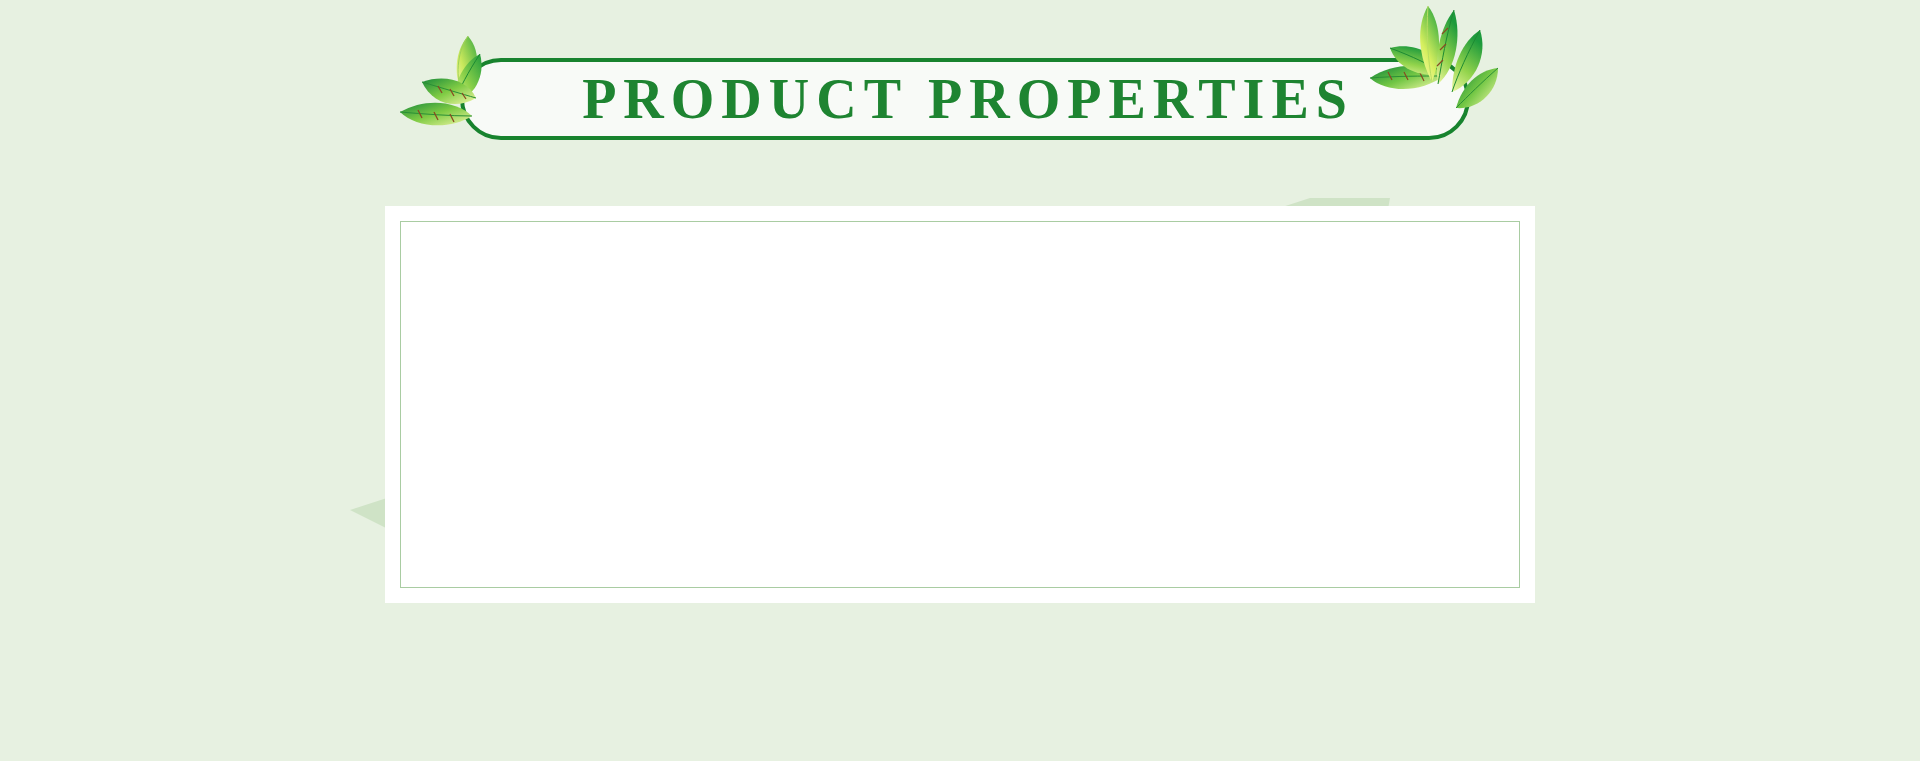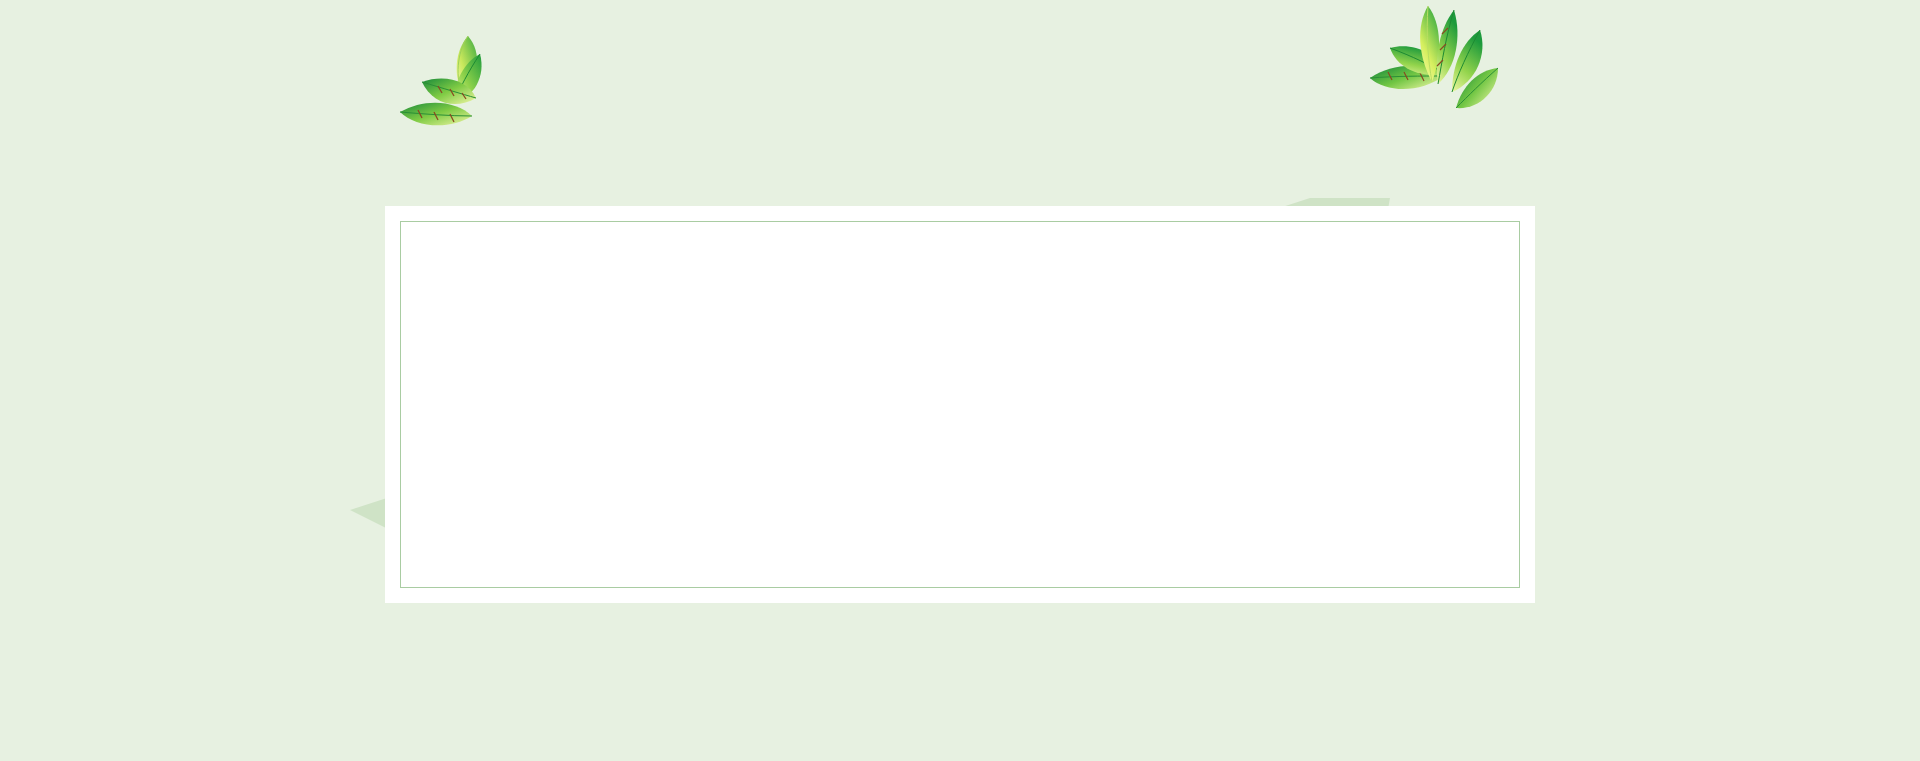--- a/index.html
+++ b/index.html
@@ -113,20 +113,23 @@
 <body>
 
 <div id="page">
 
   <svg id="card-shadow" viewBox="0 0 1300 480" preserveAspectRatio="none" aria-hidden="true">
     <polygon points="980,18 1060,18 1000,350 60,350 20,330" fill="#cfe3c6"></polygon>
   </svg>
 
   <div id="banner-wrap">
 
+    <div id="banner-pill">
+      <div id="banner-title">PRODUCT PROPERTIES</div>
+    </div>
 
     <svg class="leaf-cluster" id="leaf-left" viewBox="0 0 120 110" aria-hidden="true">
       <defs>
         <linearGradient id="lgA" x1="0" y1="1" x2="1" y2="0">
           <stop offset="0%" stop-color="#e9f59a"></stop>
           <stop offset="45%" stop-color="#8ed24a"></stop>
           <stop offset="100%" stop-color="#1f9b3c"></stop>
         </linearGradient>
         <linearGradient id="lgB" x1="0" y1="1" x2="1" y2="0">
           <stop offset="0%" stop-color="#fbfbb0"></stop>

